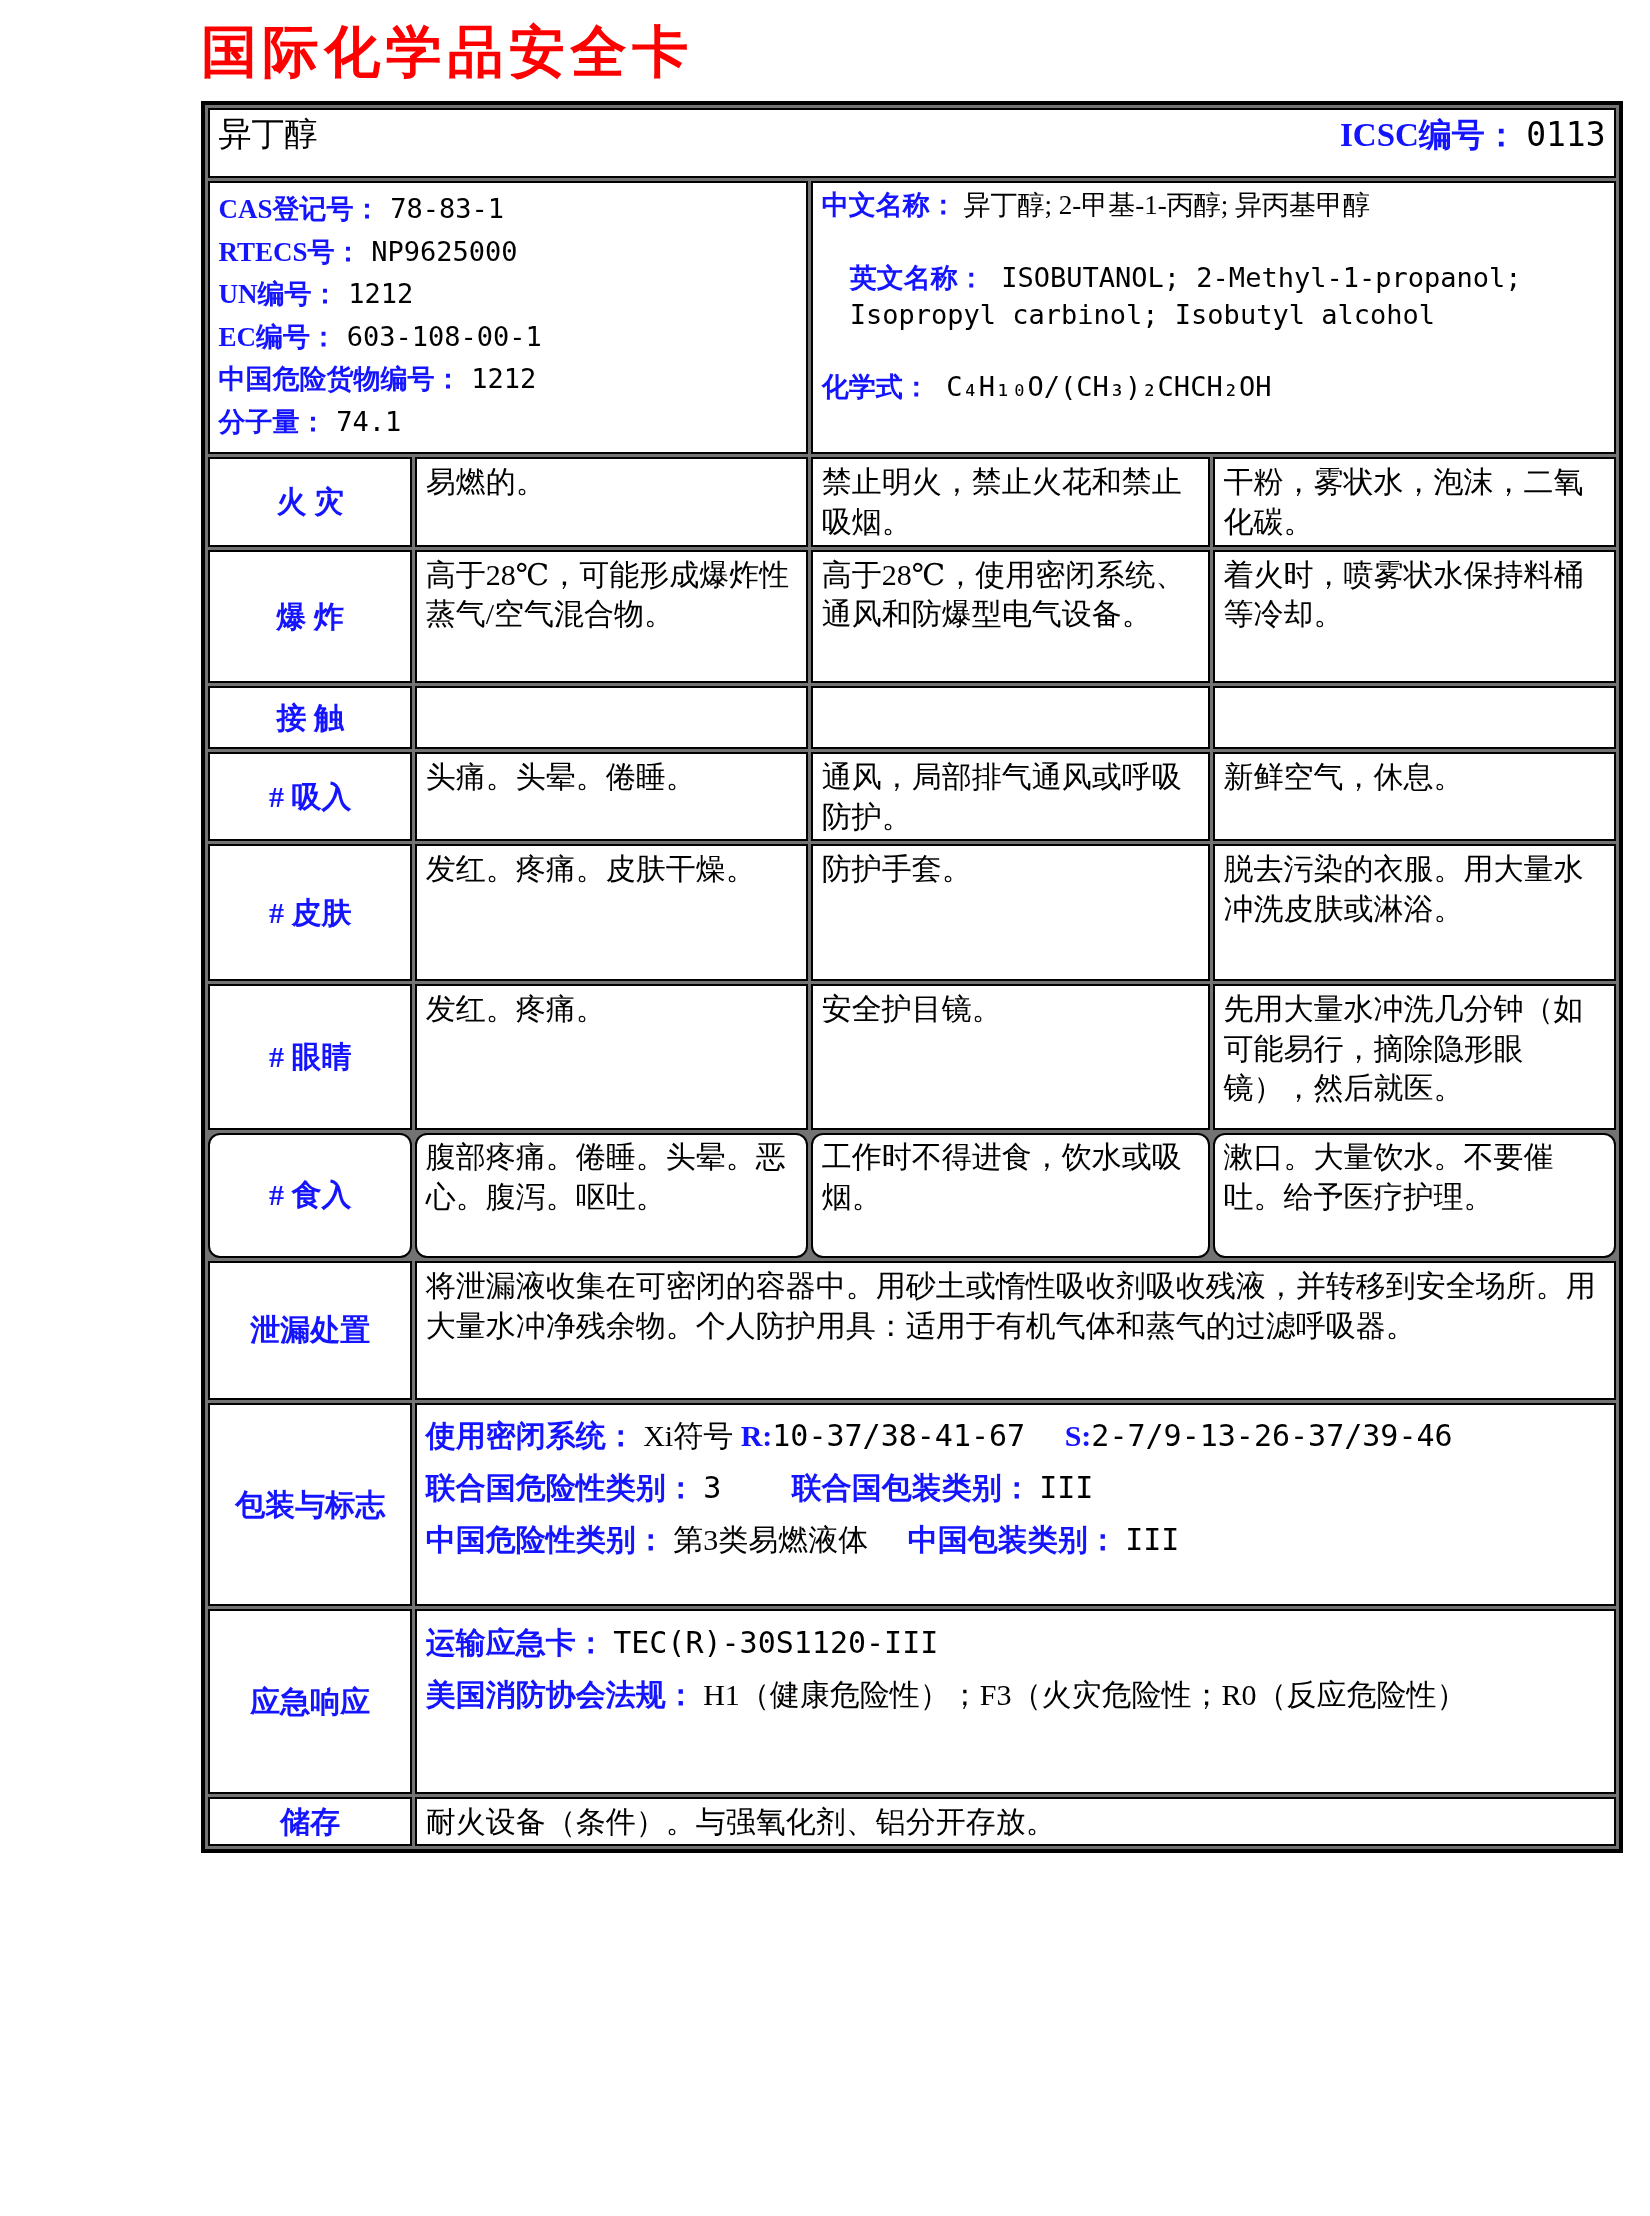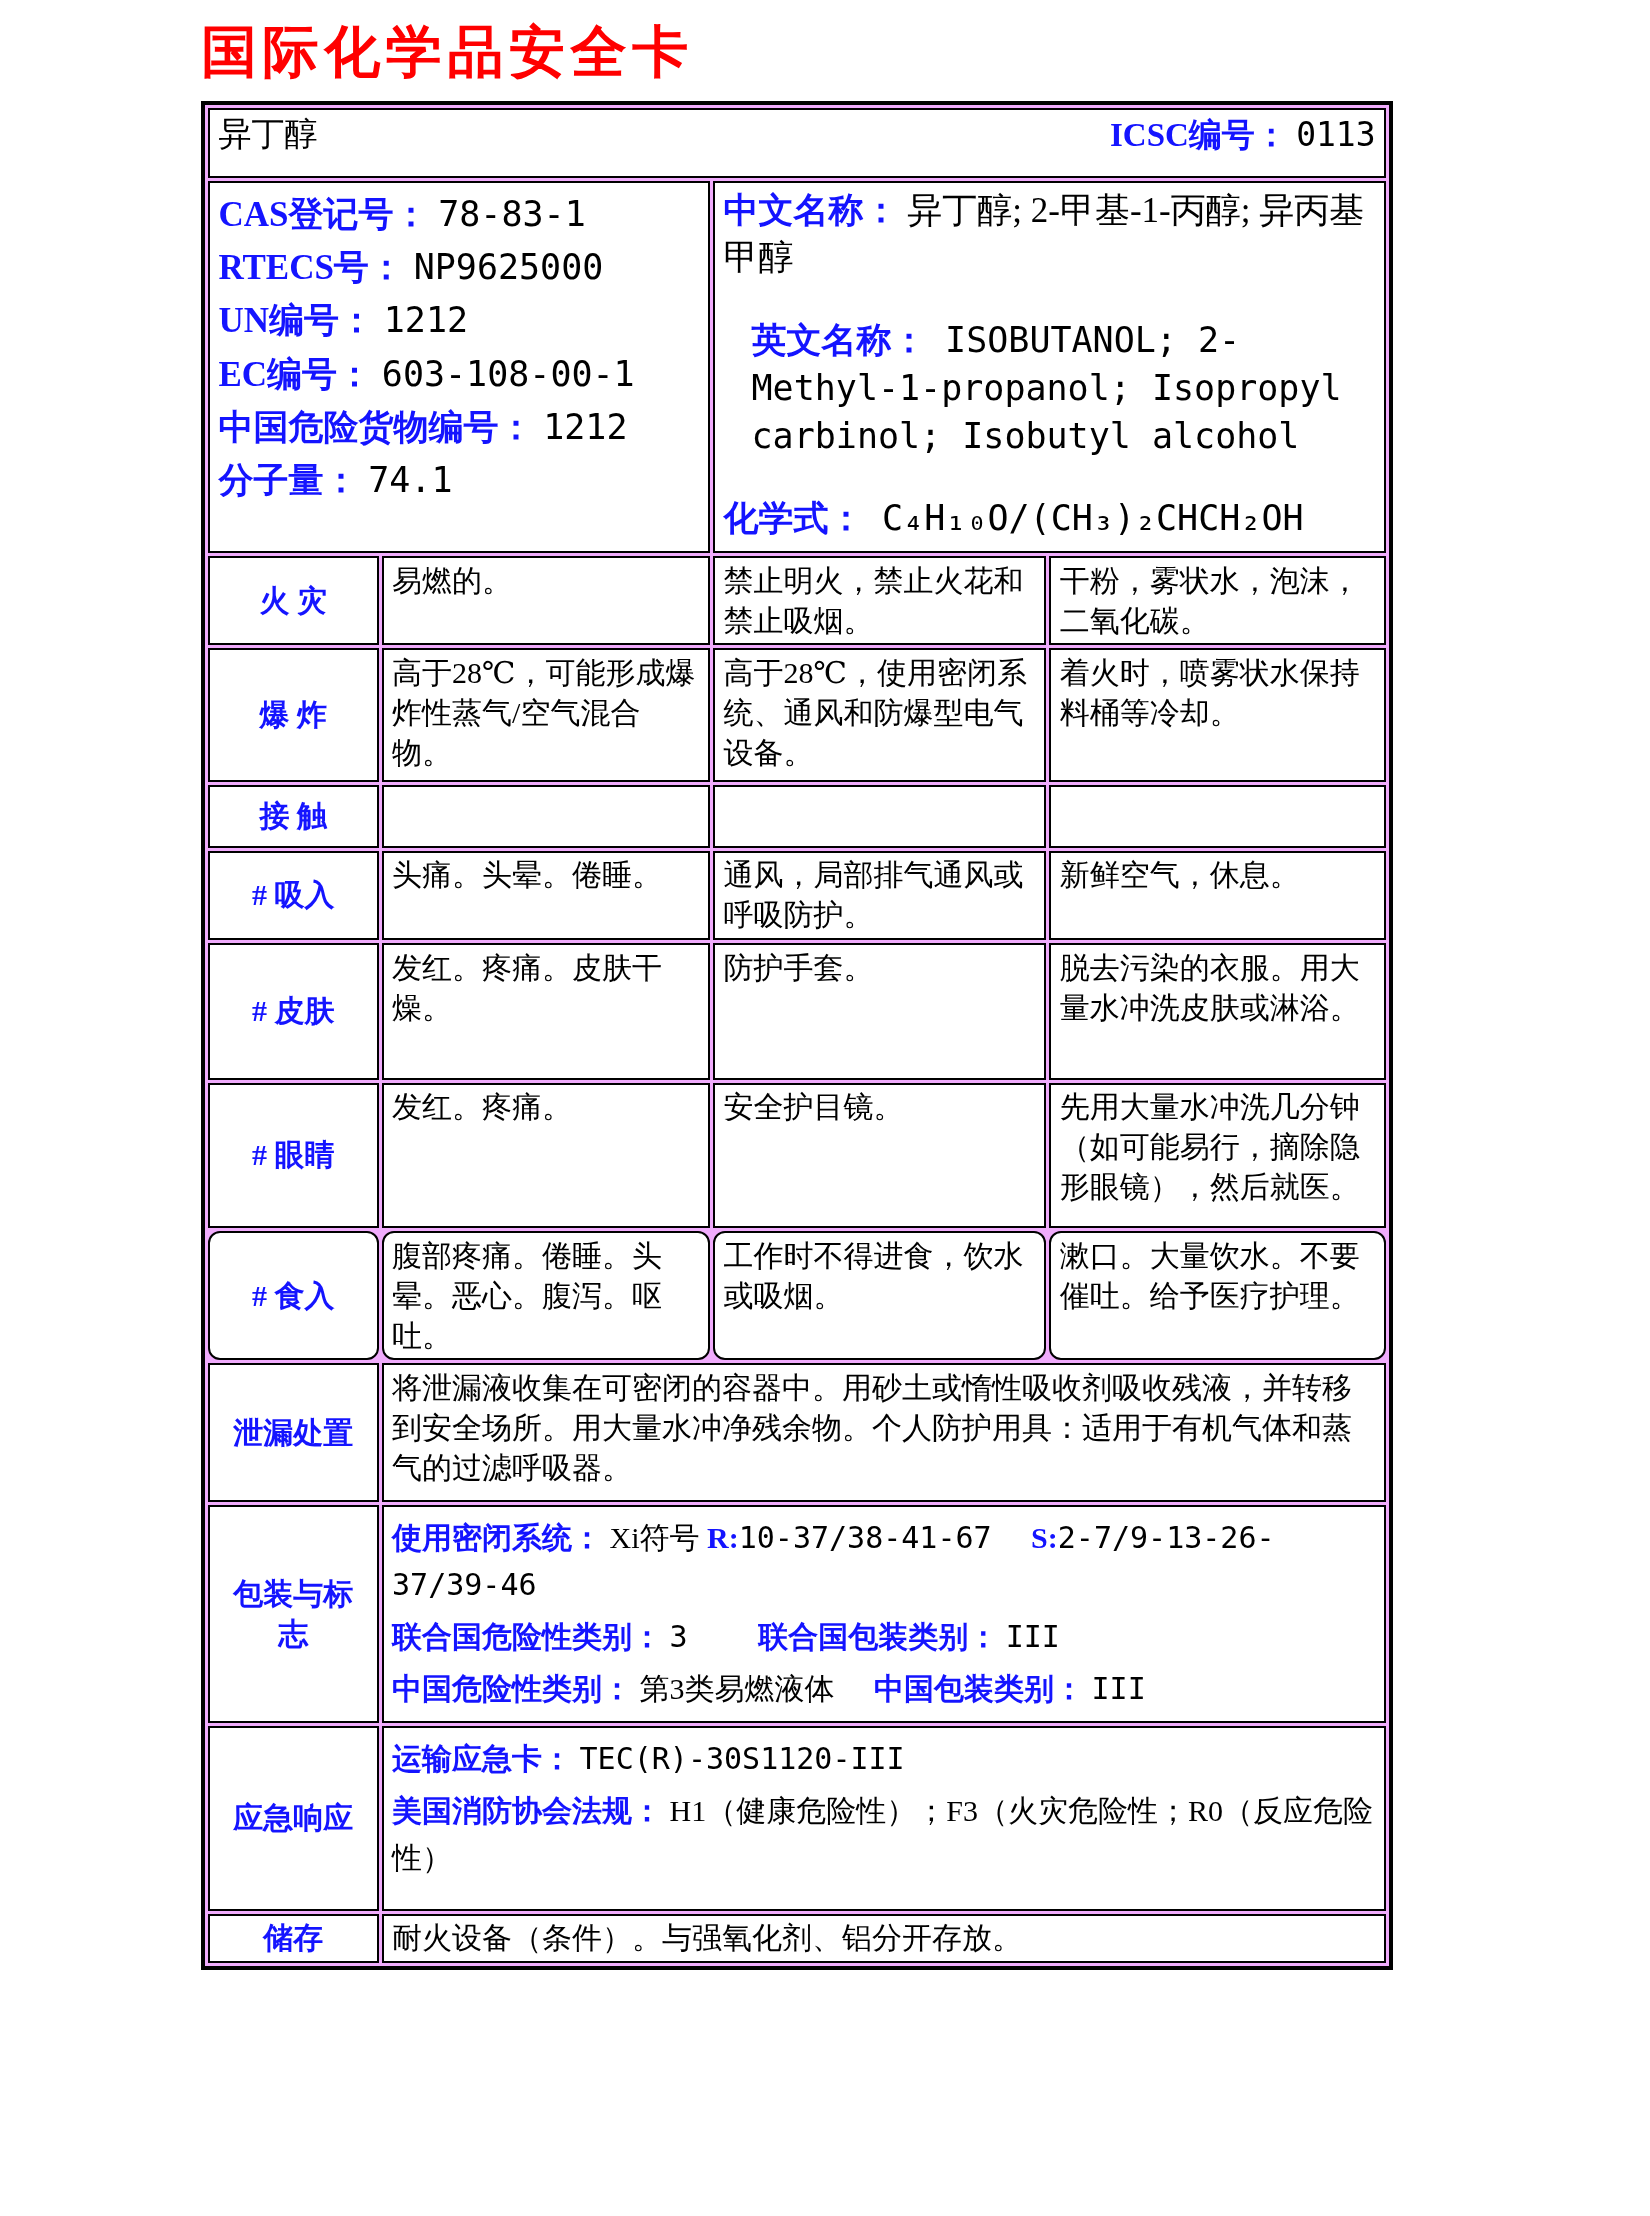--- a/index.html
+++ b/index.html
@@ -6,38 +6,38 @@
   .page {
     position:relative; width:1650px; height:2216px; background:#ffffff;
     font-family:"Liberation Serif","DejaVu Serif",serif; color:#000;
   }
   .title {
     width:1267px; margin:0 0 0 201px; padding-top:15.4px;
     color:#ff0000; font-weight:bold;
     font-size:56px; letter-spacing:5.6px;
   }
   table.doc {
-    table-layout:fixed; width:1192px; margin:9.8px 0 0 201px;
+    table-layout:fixed; width:1422px; margin:9.8px 0 0 201px;
     border-collapse:separate; border-spacing:3.5px;
-    border:4.2px solid #000; background:#f0abfc;
+    border:4.2px solid #000; background:#737373;
   }
   col.c1 { width:14.6%; } col.c2 { width:28.1%; }
   col.c3 { width:28.5%; } col.c4 { width:28.8%; }
   table.doc td {
     border:2.1px solid #000; background:#fff; vertical-align:top;
     padding:2.8px 8.4px; font-size:30px; line-height:1.33; overflow:hidden;
   }
   .lbl { color:#1414ff; font-weight:bold; }
   .val { font-family:"DejaVu Sans Mono","Liberation Mono",monospace; }
   .vtext { color:#000; }
   .band-cell { vertical-align:middle; }
   .band-flex { display:flex; justify-content:space-between; align-items:center; font-size:33px; }
   .rlabel { vertical-align:middle !important; text-align:center; color:#1414ff; font-weight:bold; font-size:31px; }
   .chead  { vertical-align:middle !important; text-align:center; color:#1414ff; font-weight:bold; font-size:33px; }
-  .info-line { margin:5.6px 0; font-size:35px; }
+  .info-line { margin:5.6px 0; font-size:27px; }
   .info-line .val { margin-left:9.8px; }
   .nblock1 { margin-top:2.8px; }
   .nblock2 { margin-top:36px;margin-left:28px; }
   .nblock3 { margin-top:35px; }
   .rich { margin:5.6px 0; line-height:1.55; }
   .gapL { margin-left:32px; }
   .gapXL { margin-left:63px; }
   
   tr.r-band td { height:60px; }   tr.r-info td { height:264px; }
   tr.r-chead td { height:96px; } tr.r-fire td { height:76px; }

